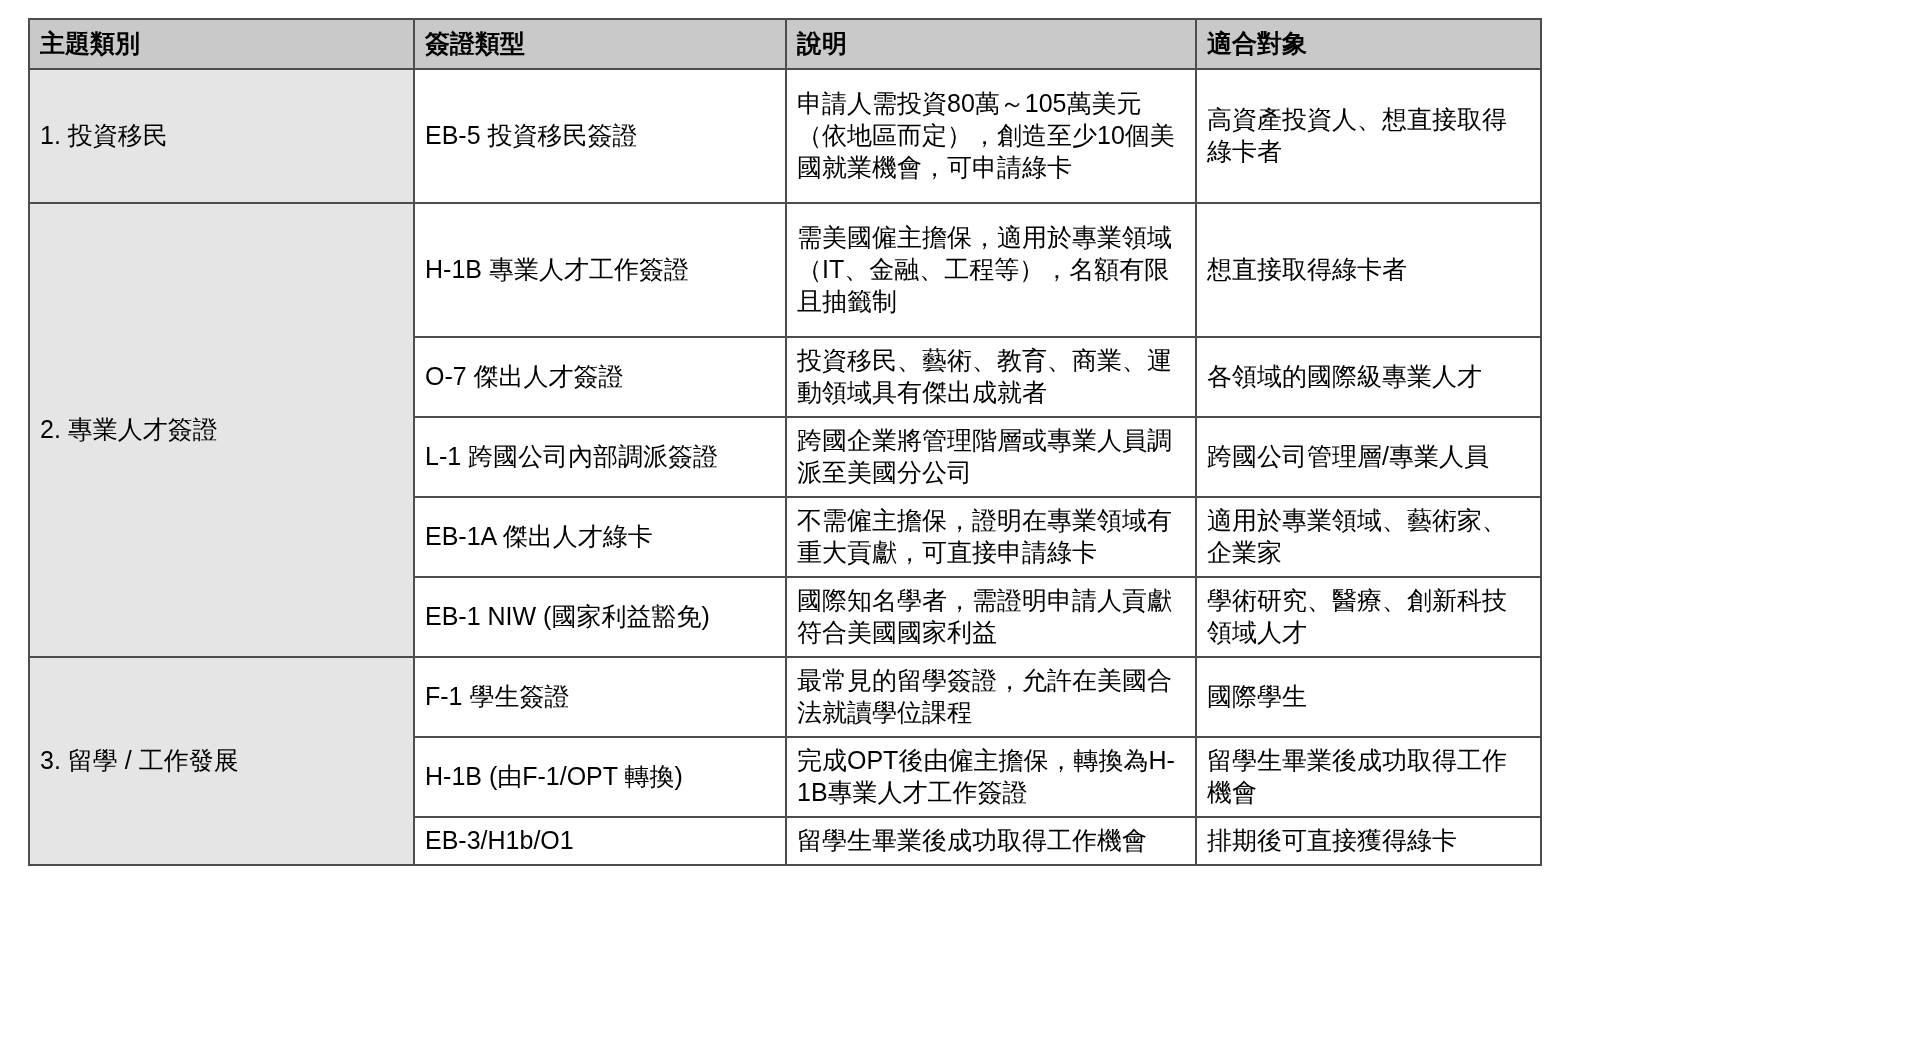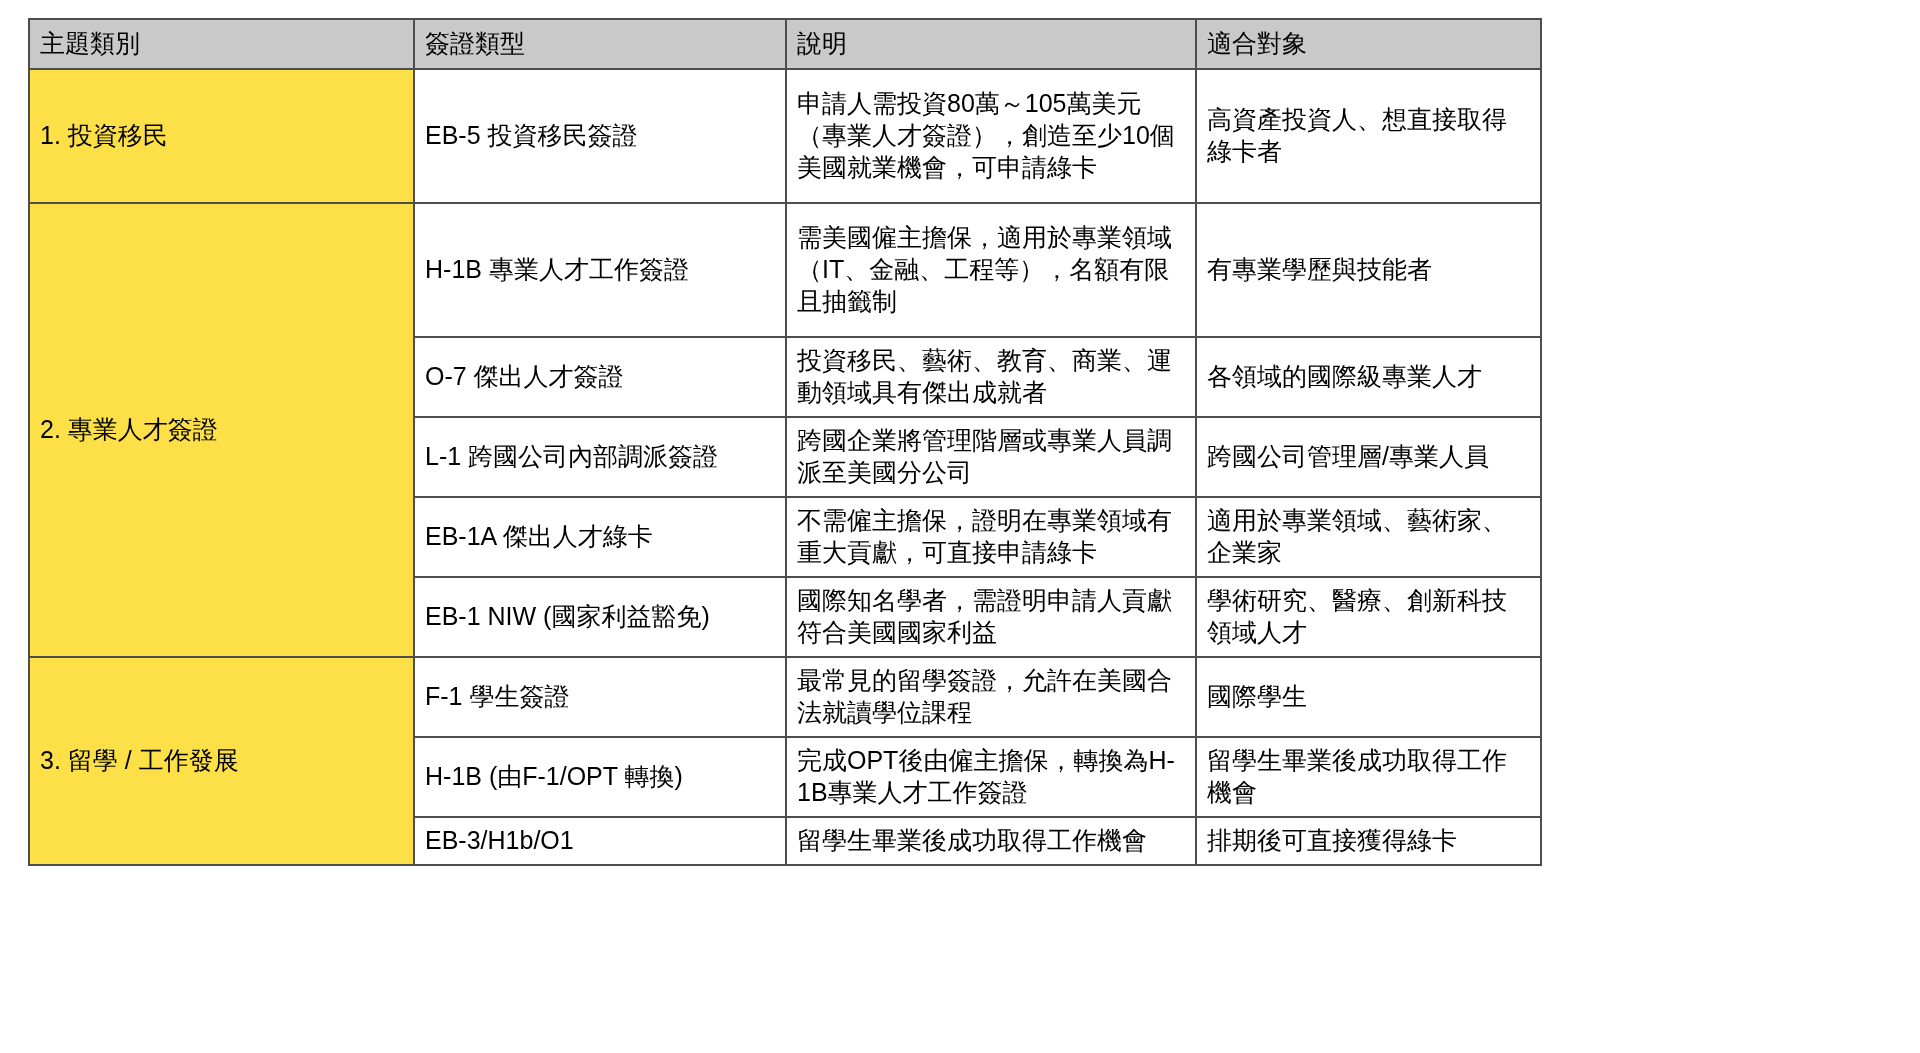--- a/index.html
+++ b/index.html
@@ -38,28 +38,28 @@
     padding: 6px 10px 8px 10px;
     vertical-align: middle;
     font-size: 25px;
     line-height: 1.28;
     font-weight: normal;
     text-align: left;
     word-break: break-word;
   }
   table.visa-table thead th {
     background: #c9c9c9;
-    font-weight: normal;
+    font-weight: bold;
     font-size: 25px;
     padding-top: 7px;
     padding-bottom: 9px;
     margin-top: 16px;
   }
   td.category {
-    background: #fde047;
+    background: #e5e5e5;
     font-weight: bold;
     font-size: 25px;
     vertical-align: middle;
   }
   td.visa-type {
     font-weight: bold;
     font-size: 25px;
   }
   td.desc, td.target {
     font-weight: normal;
@@ -83,29 +83,29 @@
         <th>簽證類型</th>
         <th>說明</th>
         <th>適合對象</th>
       </tr>
     </thead>
     <tbody>
 
       <tr class="row-tall">
         <td class="category" rowspan="1">1. 投資移民</td>
         <td class="visa-type">EB-5 投資移民簽證</td>
-        <td class="desc">申請人需投資80萬～105萬美元（專業人才簽證），創造至少10個美國就業機會，可申請綠卡</td>
+        <td class="desc">申請人需投資80萬～105萬美元（依地區而定），創造至少10個美國就業機會，可申請綠卡</td>
         <td class="target">高資產投資人、想直接取得綠卡者</td>
       </tr>
 
       <tr class="row-tall">
         <td class="category" rowspan="5">2. 專業人才簽證</td>
         <td class="visa-type">H-1B 專業人才工作簽證</td>
         <td class="desc">需美國僱主擔保，適用於專業領域（IT、金融、工程等），名額有限且抽籤制</td>
-        <td class="target">有專業學歷與技能者</td>
+        <td class="target">想直接取得綠卡者</td>
       </tr>
       <tr>
         <td class="visa-type">O-7 傑出人才簽證</td>
         <td class="desc">投資移民、藝術、教育、商業、運動領域具有傑出成就者</td>
         <td class="target">各領域的國際級專業人才</td>
       </tr>
       <tr>
         <td class="visa-type">L-1 跨國公司內部調派簽證</td>
         <td class="desc">跨國企業將管理階層或專業人員調派至美國分公司</td>
         <td class="target">跨國公司管理層/專業人員</td>

